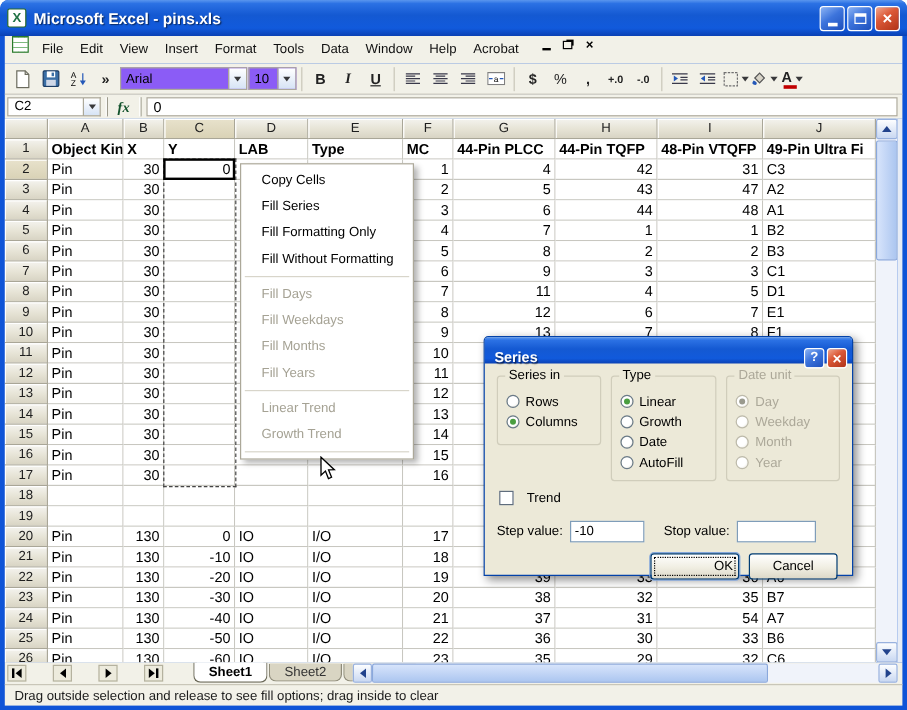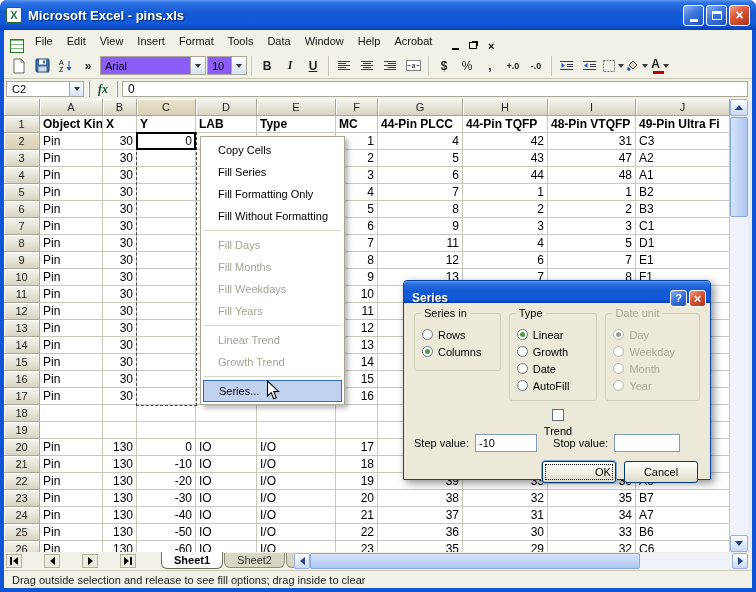--- a/index.html
+++ b/index.html
@@ -14,21 +14,21 @@
   .xl{color:#217346;font-weight:bold;font-size:11px;line-height:11px;}
   .wtitle{color:#fff;font-weight:bold;font-size:13px;margin-left:6px;text-shadow:1px 1px 1px rgba(0,0,0,.55);white-space:nowrap;}
   .wbtns{margin-left:auto;display:flex;gap:2px;}
   .tbn{width:21px;height:21px;border-radius:3px;border:1px solid #fff;display:flex;align-items:center;justify-content:center;}
   .tbn.min,.tbn.max{background:linear-gradient(145deg,#8CB4F4 0%,#3D74DC 45%,#1E50BC 100%);}
   .tbn.cls{background:linear-gradient(145deg,#F0A890 0%,#DC5938 40%,#B03318 100%);color:#fff;font-size:14px;font-weight:bold;}
   .gmin{width:8px;height:3px;background:#fff;margin-top:10px;}
   .gmax{width:10px;height:9px;border:1px solid #fff;border-top:3px solid #fff;}
 
   
-  .menubar{position:absolute;left:4px;top:30px;width:748px;height:23px;background:#F2F1E8;display:flex;align-items:flex-end;font-size:11px;padding:0 2px;}
+  .menubar{position:absolute;left:4px;top:30px;width:748px;height:23px;background:#F2F1E8;display:flex;align-items:flex-start;font-size:11px;padding:0 2px;}
   .wbicon{width:14px;height:14px;margin:0 4px;border:1px solid #2a7a2a;background:
      repeating-linear-gradient(0deg,#fff 0 3px,#7fba7f 3px 4px),
      repeating-linear-gradient(90deg,rgba(255,255,255,0) 0 4px,#7fba7f 4px 5px),#fff;}
   .menu-items{display:flex;height:100%;align-items:center;}
   .menu-top-item{padding:0 7px;height:19px;line-height:19px;color:#111;}
   .qbox-wrap{margin-left:auto;display:flex;align-items:center;}
   .qbox{width:146px;height:17px;border:1px solid #7F9DB9;font-size:11px;color:#8a8a82;padding:0 3px;font-family:"Liberation Sans",sans-serif;background:#fff;}
   .dd{width:15px;height:17px;border:1px solid #7F9DB9;border-left:none;background:linear-gradient(180deg,#fff,#D6E3F5);display:flex;align-items:center;justify-content:center;}
   .tri-d{width:0;height:0;border-left:3px solid transparent;border-right:3px solid transparent;border-top:4px solid #38383a;}
   .miniwin{display:flex;align-items:center;margin:0 4px 0 8px;gap:2px;}
@@ -117,21 +117,21 @@
   .grp .legend{position:absolute;top:-7px;left:6px;background:#ECE9D8;padding:0 3px;font-size:11px;}
   .grp.g0{width:88px;height:58px;}
   .grp.g1{width:90px;height:88px;}
   .grp.g2{width:96px;height:88px;}
   .grp.gdis .legend,.grp.gdis .rlbl{color:#ACA899;}
   .rrow{display:flex;align-items:center;gap:5px;height:17px;}
   .radio{width:11px;height:11px;border-radius:50%;border:1px solid #6A7A87;background:radial-gradient(circle at 35% 35%,#fff 55%,#E4E2D6);position:relative;flex:none;}
   .radio.on::after{content:"";position:absolute;left:2px;top:2px;width:5px;height:5px;border-radius:50%;background:#4A9E3F;}
   .radio.rdis{border-color:#BDBAAB;}
   .radio.rdis.on::after{background:#9a9a8e;}
-  .trow{display:flex;align-items:center;gap:4px;margin:8px 0 0 2px;height:14px;flex-direction:column;}
+  .trow{display:flex;align-items:flex-start;gap:11px;margin:8px 0 0 2px;height:14px;}
   .chk{width:12px;height:12px;border:1px solid #5f6d7d;background:#fff;flex:none;}
   .steprow{display:flex;align-items:center;margin-top:10px;height:19px;}
   .steprow .slbl{margin-right:6px;}
   .sinput{width:62px;height:18px;border:1px solid #7F9DB9;font-size:11px;padding:0 3px;font-family:"Liberation Sans",sans-serif;margin-right:16px;}
   .sinput.stop{width:66px;margin-right:0;}
   .dbtns{display:flex;justify-content:flex-end;gap:8px;margin-top:9px;padding-right:2px;}
   .xpbtn{width:74px;height:22px;border:1px solid #003C74;border-radius:3px;background:linear-gradient(180deg,#FFFFFF,#F0EEE2 55%,#DCD8C8);font-size:11px;display:flex;align-items:center;justify-content:center;}
   .xpbtn.def{box-shadow:0 0 0 1px #84A7DC;outline:1px dotted #000;outline-offset:-4px;padding-left:48px;}
 
   
@@ -584,21 +584,21 @@
         <div class="cell">B7</div>
         <div class="gh rh">24</div>
         <div class="cell">Pin</div>
         <div class="cell num">130</div>
         <div class="cell num">-40</div>
         <div class="cell">IO</div>
         <div class="cell">I/O</div>
         <div class="cell num">21</div>
         <div class="cell num">37</div>
         <div class="cell num">31</div>
-        <div class="cell num">34</div>
+        <div class="cell num">54</div>
         <div class="cell">A7</div>
         <div class="gh rh">25</div>
         <div class="cell">Pin</div>
         <div class="cell num">130</div>
         <div class="cell num">-50</div>
         <div class="cell">IO</div>
         <div class="cell">I/O</div>
         <div class="cell num">22</div>
         <div class="cell num">36</div>
         <div class="cell num">30</div>
@@ -631,28 +631,27 @@
   </div>
   <div class="edge-strip"></div>
 
   <div class="ctxmenu">
       <div class="mitem">Copy Cells</div>
       <div class="mitem">Fill Series</div>
       <div class="mitem">Fill Formatting Only</div>
       <div class="mitem">Fill Without Formatting</div>
       <div class="msep"></div>
       <div class="mitem dis">Fill Days</div>
+      <div class="mitem dis">Fill Weekdays</div>
       <div class="mitem dis">Fill Months</div>
-      <div class="mitem dis">Fill Weekdays</div>
       <div class="mitem dis">Fill Years</div>
       <div class="msep"></div>
       <div class="mitem dis">Linear Trend</div>
       <div class="mitem dis">Growth Trend</div>
       <div class="msep"></div>
-      <div class="mitem sel">Series...</div>
     </div>
 
   <div class="dialog">
     <div class="dtitle">
       <span class="dt">Series</span>
       <span class="dbn help">?</span>
       <span class="dbn dcls">×</span>
     </div>
     <div class="dbody">
       <div class="groups">

